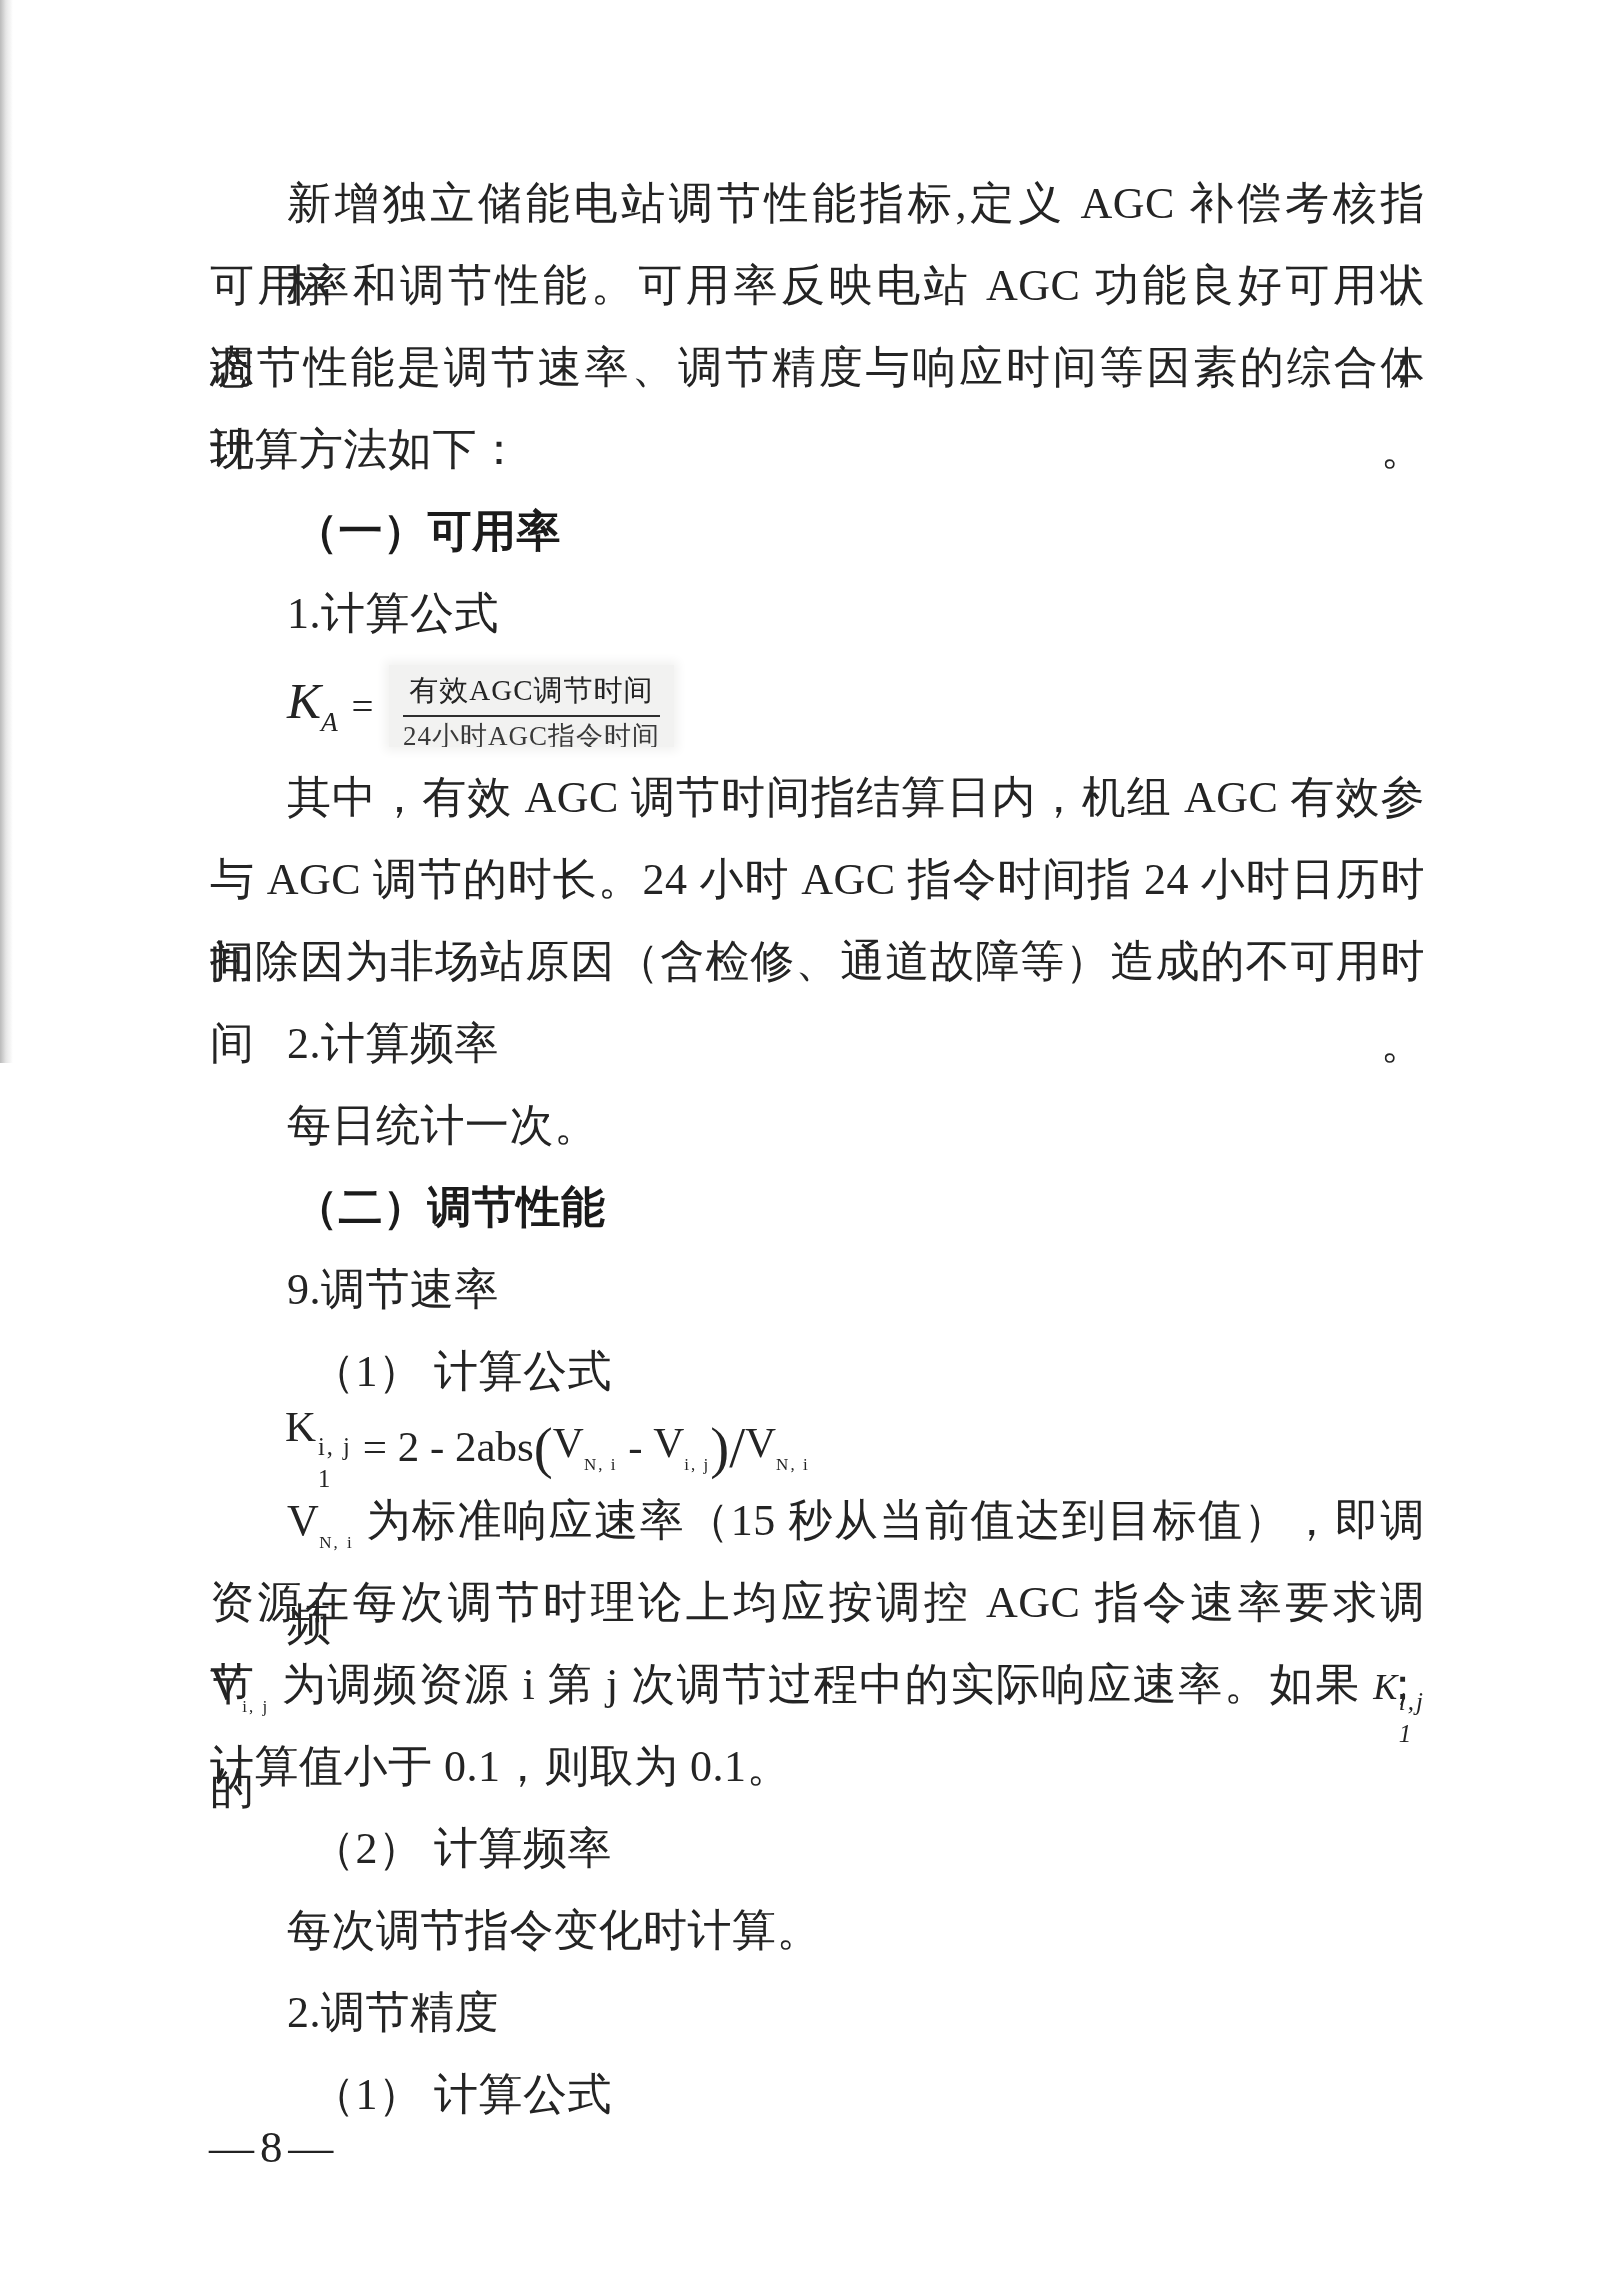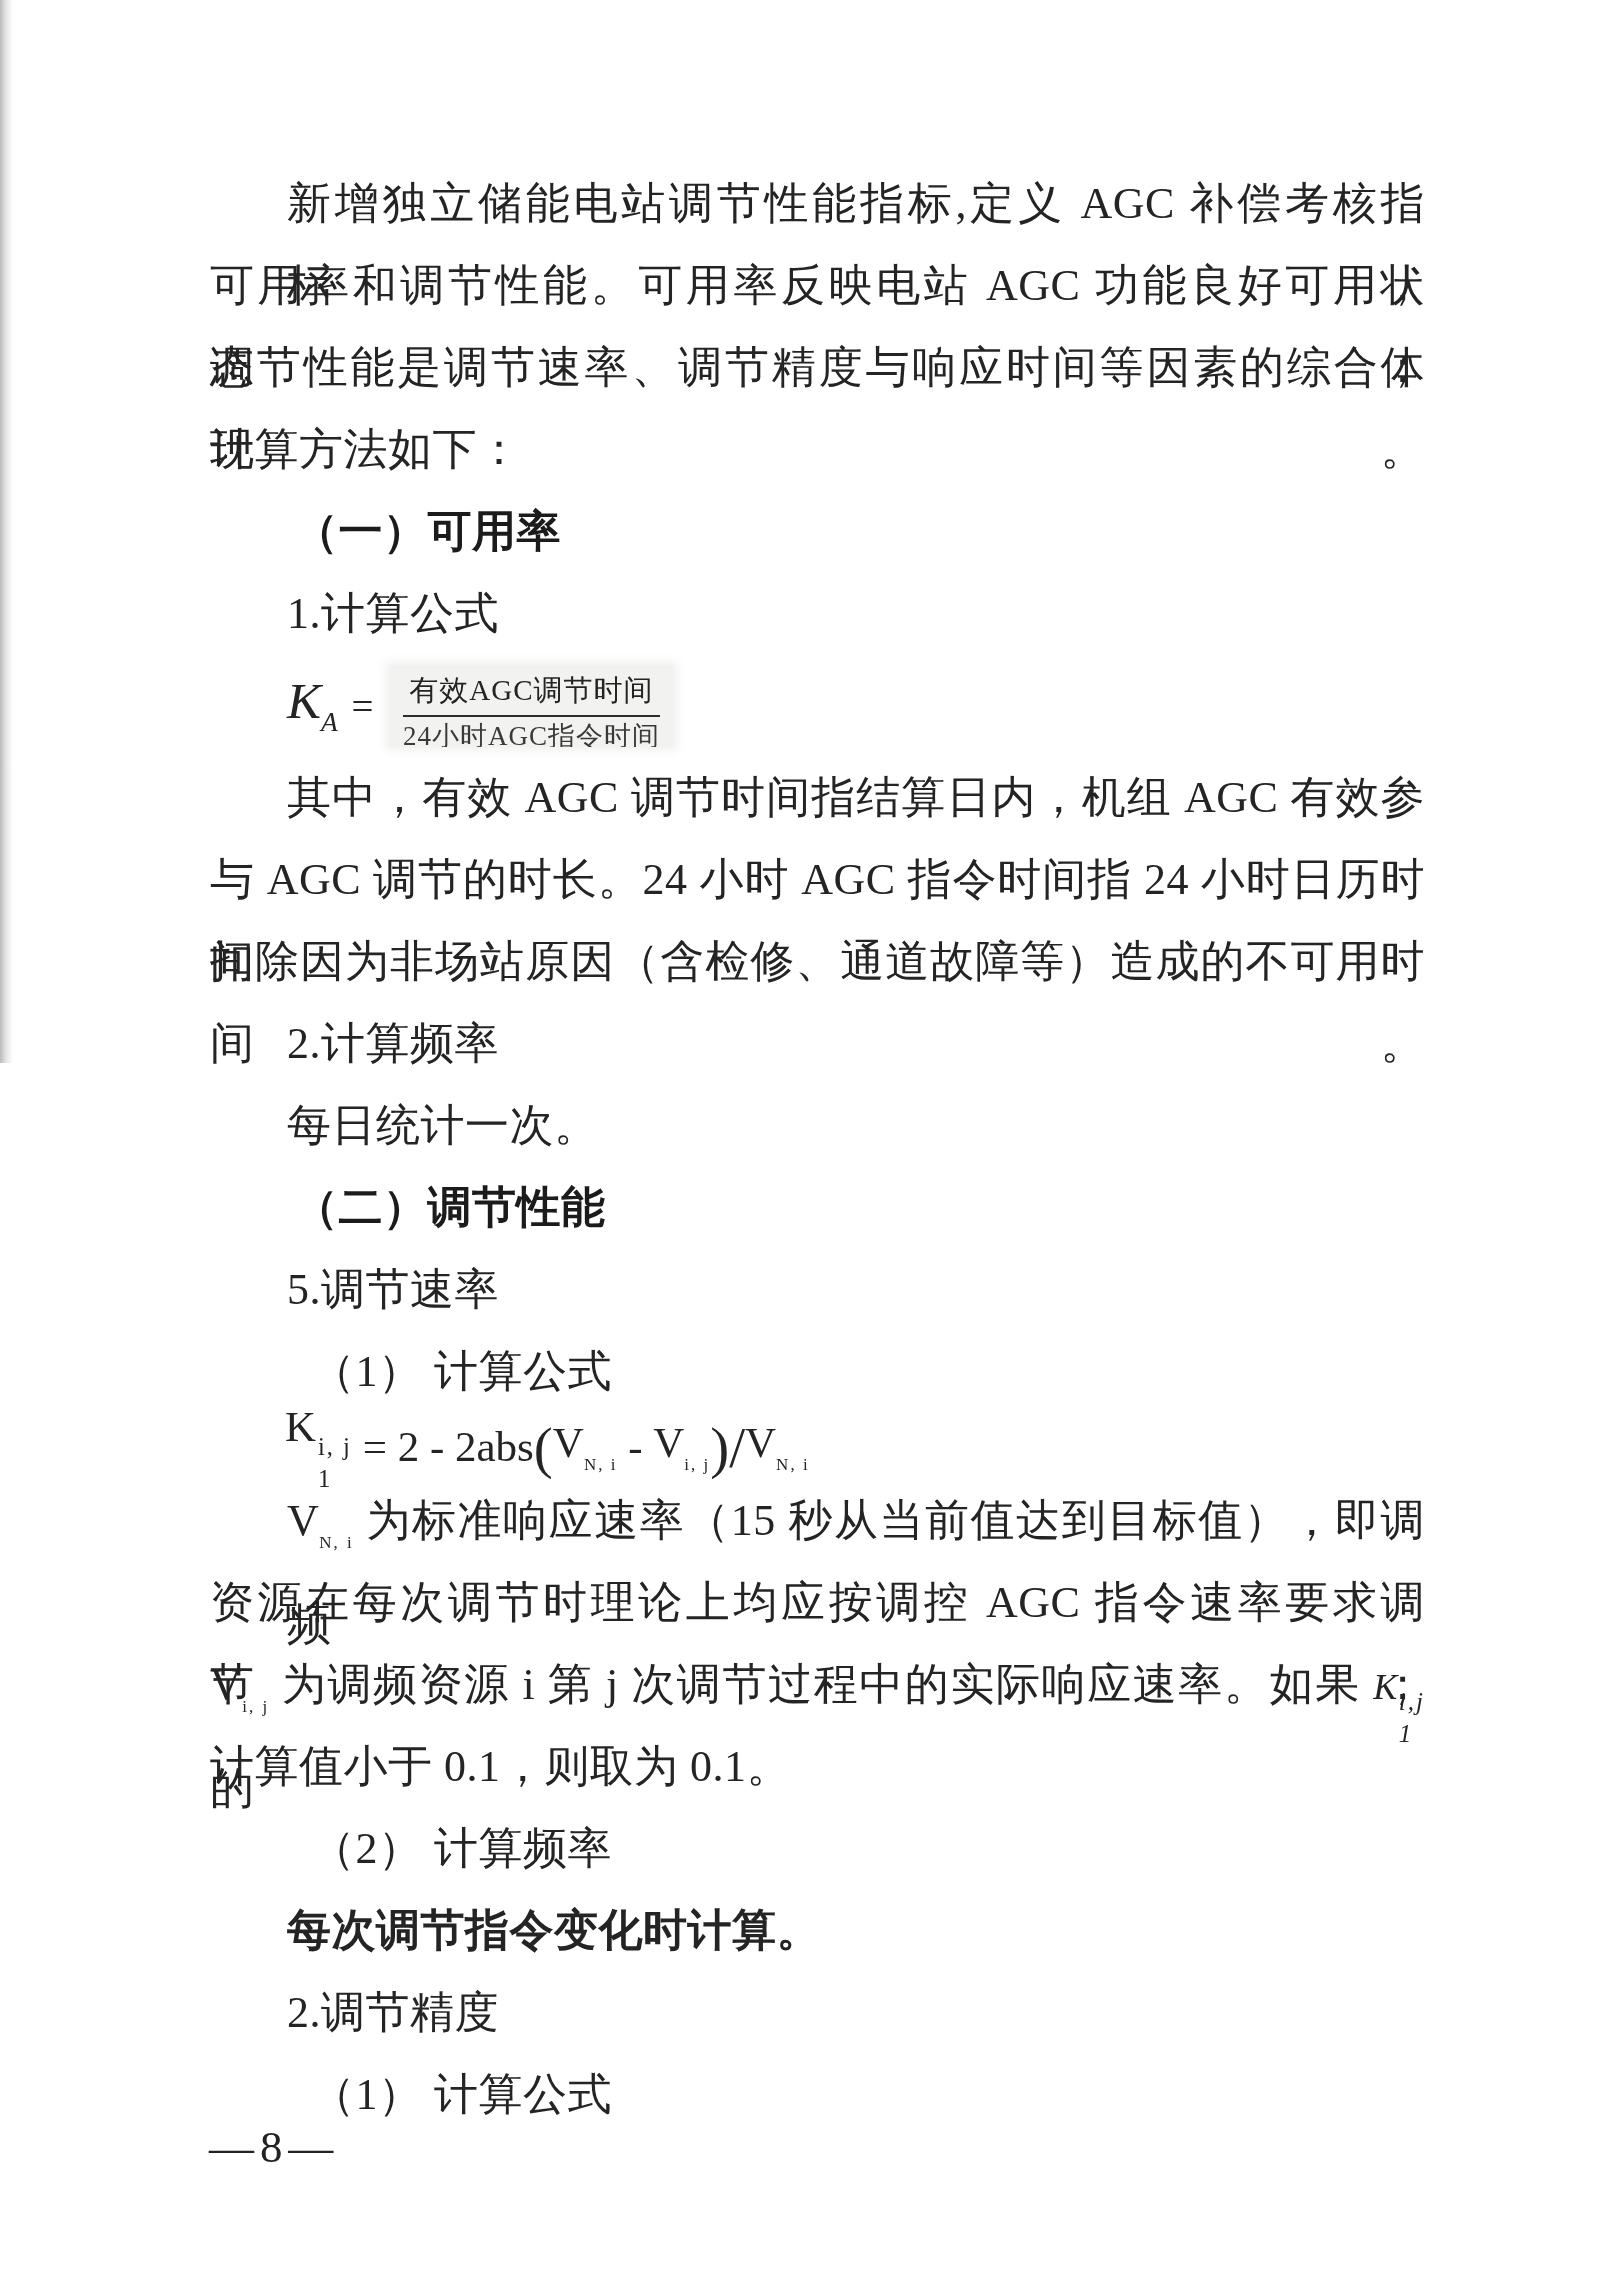--- a/index.html
+++ b/index.html
@@ -78,30 +78,30 @@
             <span class="den">24小时AGC指令时间</span>
           </span>
         </span>
       </div>
       <div class="line j" style="padding-left: 77px;">其中，有效 AGC 调节时间指结算日内，机组 AGC 有效参</div>
       <div class="line j">与 AGC 调节的时长。24 小时 AGC 指令时间指 24 小时日历时间</div>
       <div class="line j">扣除因为非场站原因（含检修、通道故障等）造成的不可用时间。</div>
       <div class="line nw" style="padding-left: 77px;">2.计算频率</div>
       <div class="line nw" style="padding-left: 77px;">每日统计一次。</div>
       <div class="line b nw" style="padding-left: 84px;">（二）调节性能</div>
-      <div class="line nw" style="padding-left: 77px;">5.调节速率</div>
+      <div class="line nw" style="padding-left: 77px;">9.调节速率</div>
       <div class="line nw" style="padding-left: 101px;">（1） 计算公式</div>
       <div class="math-row" style="padding-left: 75px;"><span><span>K</span><span class="stk"><span class="sup">i, j</span><span class="sub">1</span></span></span><span><span> = 2 - 2abs</span></span><span class="big"><span>(</span></span><span><span>V</span><span class="ssub">N, i</span></span><span><span> - </span></span><span><span>V</span><span class="ssub">i, j</span></span><span class="big"><span>)/</span></span><span><span>V</span><span class="ssub">N, i</span></span></div>
       <div class="line j" style="padding-left: 77px;"><span><span>V</span><span class="ssub">N, i</span></span><span><span> 为标准响应速率（15 秒从当前值达到目标值），即调频</span></span></div>
       <div class="line j">资源在每次调节时理论上均应按调控 AGC 指令速率要求调节；</div>
       <div class="line j"><span><span>V</span><span class="ssub">i, j</span></span><span><span> 为调频资源 i 第 j 次调节过程中的实际响应速率。如果 </span></span><span class="sm"><span>K</span><span class="stk">
             <span class="sup">i,j</span>
             <span class="sub">1</span>
           </span></span><span><span> 的</span></span></div>
       <div class="line nw">计算值小于 0.1，则取为 0.1。</div>
       <div class="line nw" style="padding-left: 101px;">（2） 计算频率</div>
-      <div class="line nw" style="padding-left: 77px; font-weight: bold;">每次调节指令变化时计算。</div>
+      <div class="line nw" style="padding-left: 77px;">每次调节指令变化时计算。</div>
       <div class="line nw" style="padding-left: 77px;">2.调节精度</div>
       <div class="line nw" style="padding-left: 101px;">（1） 计算公式</div>
     </div>
   <div class="page-number">—8—</div>
 </div>
 
 
 </body></html>

